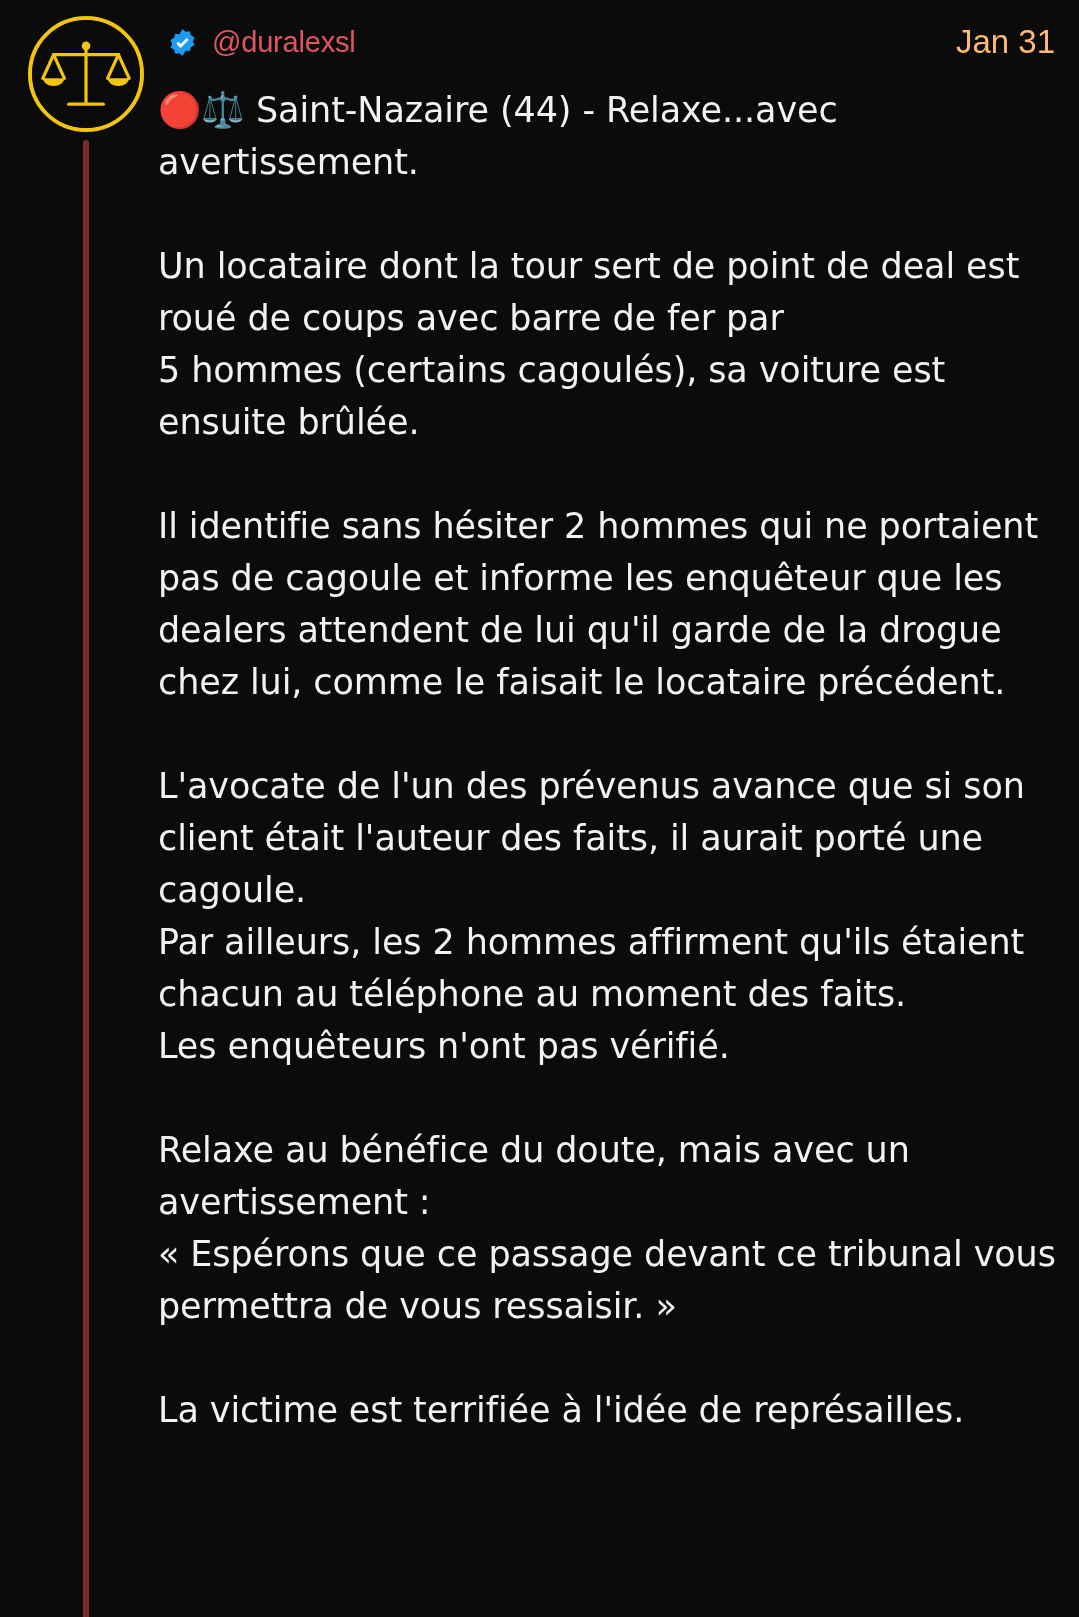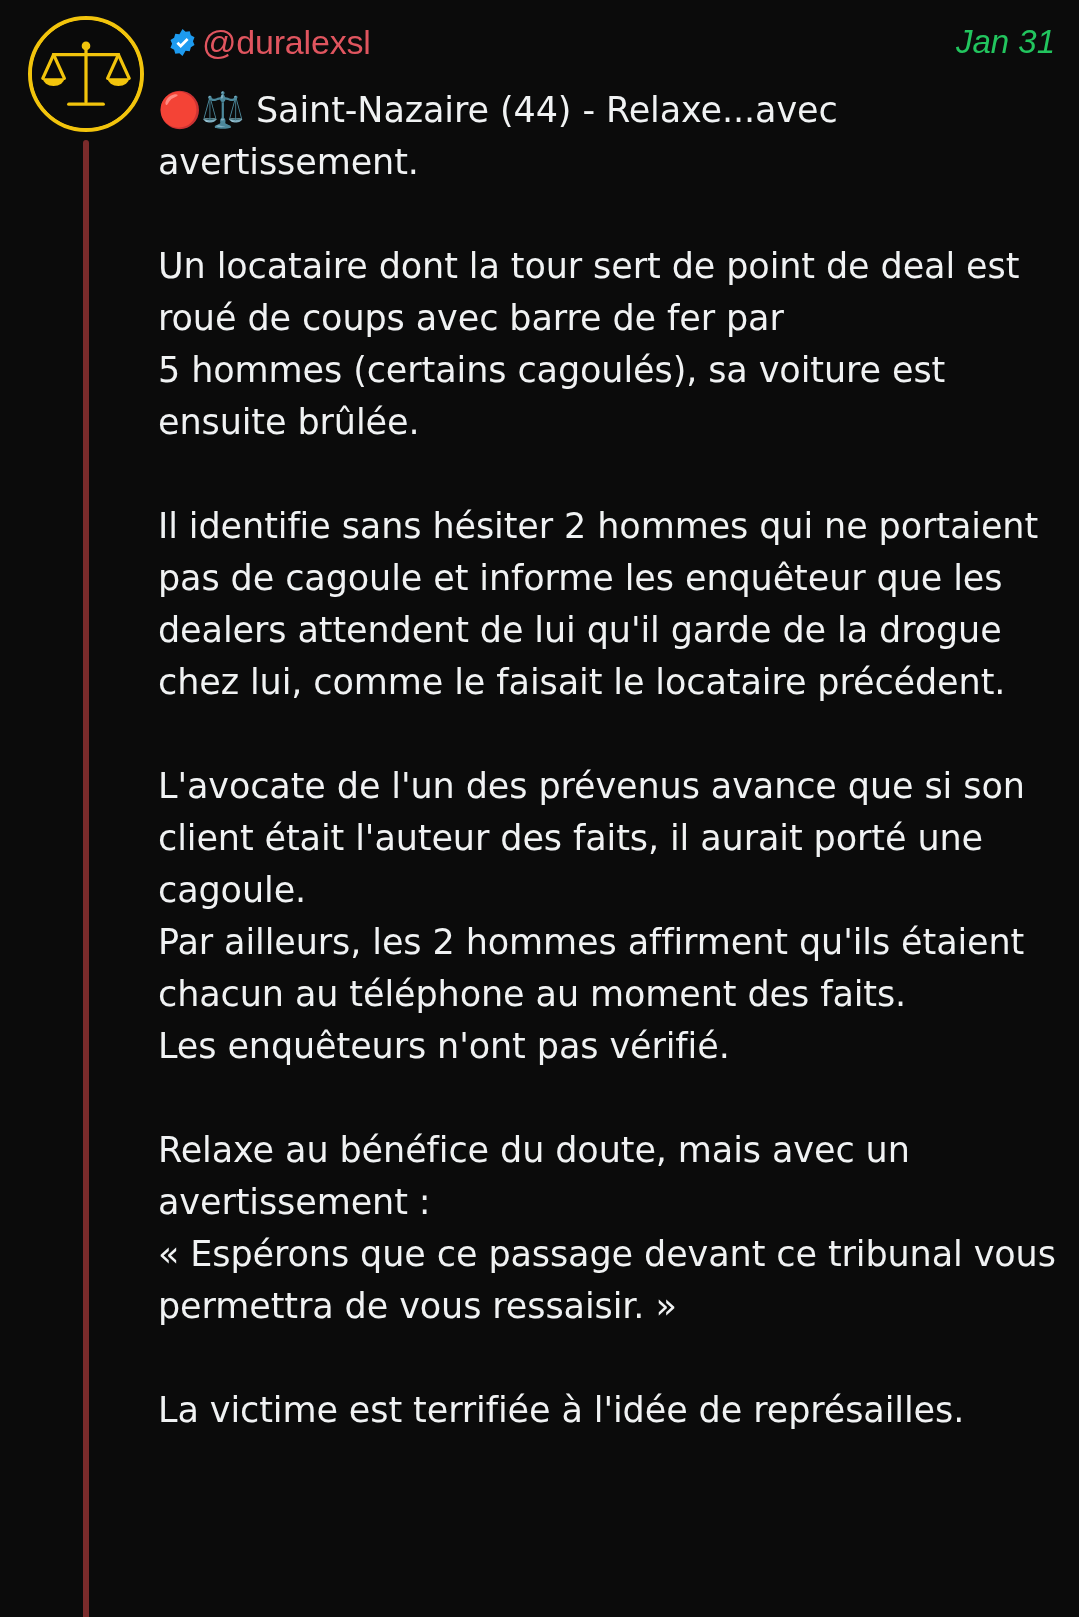--- a/index.html
+++ b/index.html
@@ -89,33 +89,32 @@
     margin-left: 9px;
     width: 31px;
     height: 31px;
     flex: 0 0 31px;
     display: inline-flex;
     align-items: center;
     justify-content: center;
   }
 
   .handle {
-    margin-left: 4px;
-    font-size: 34px;
+    margin-left: 14px;
+    font-size: 29px;
     color: #e0555f;
     letter-spacing: -0.2px;
   }
 
   .spacer { flex: 1 1 auto; }
 
   .date {
     font-size: 33px;
-    color: #22c55e;
+    color: #fdba74;
     padding-right: 6px;
-    font-style: italic;
   }
 
   .tweet-text {
     margin-top: 16px;
     font-size: 35px;
     line-height: 52px;
     color: #f0f2f3;
     white-space: pre-wrap;
     word-wrap: break-word;
     letter-spacing: -0.1px;

